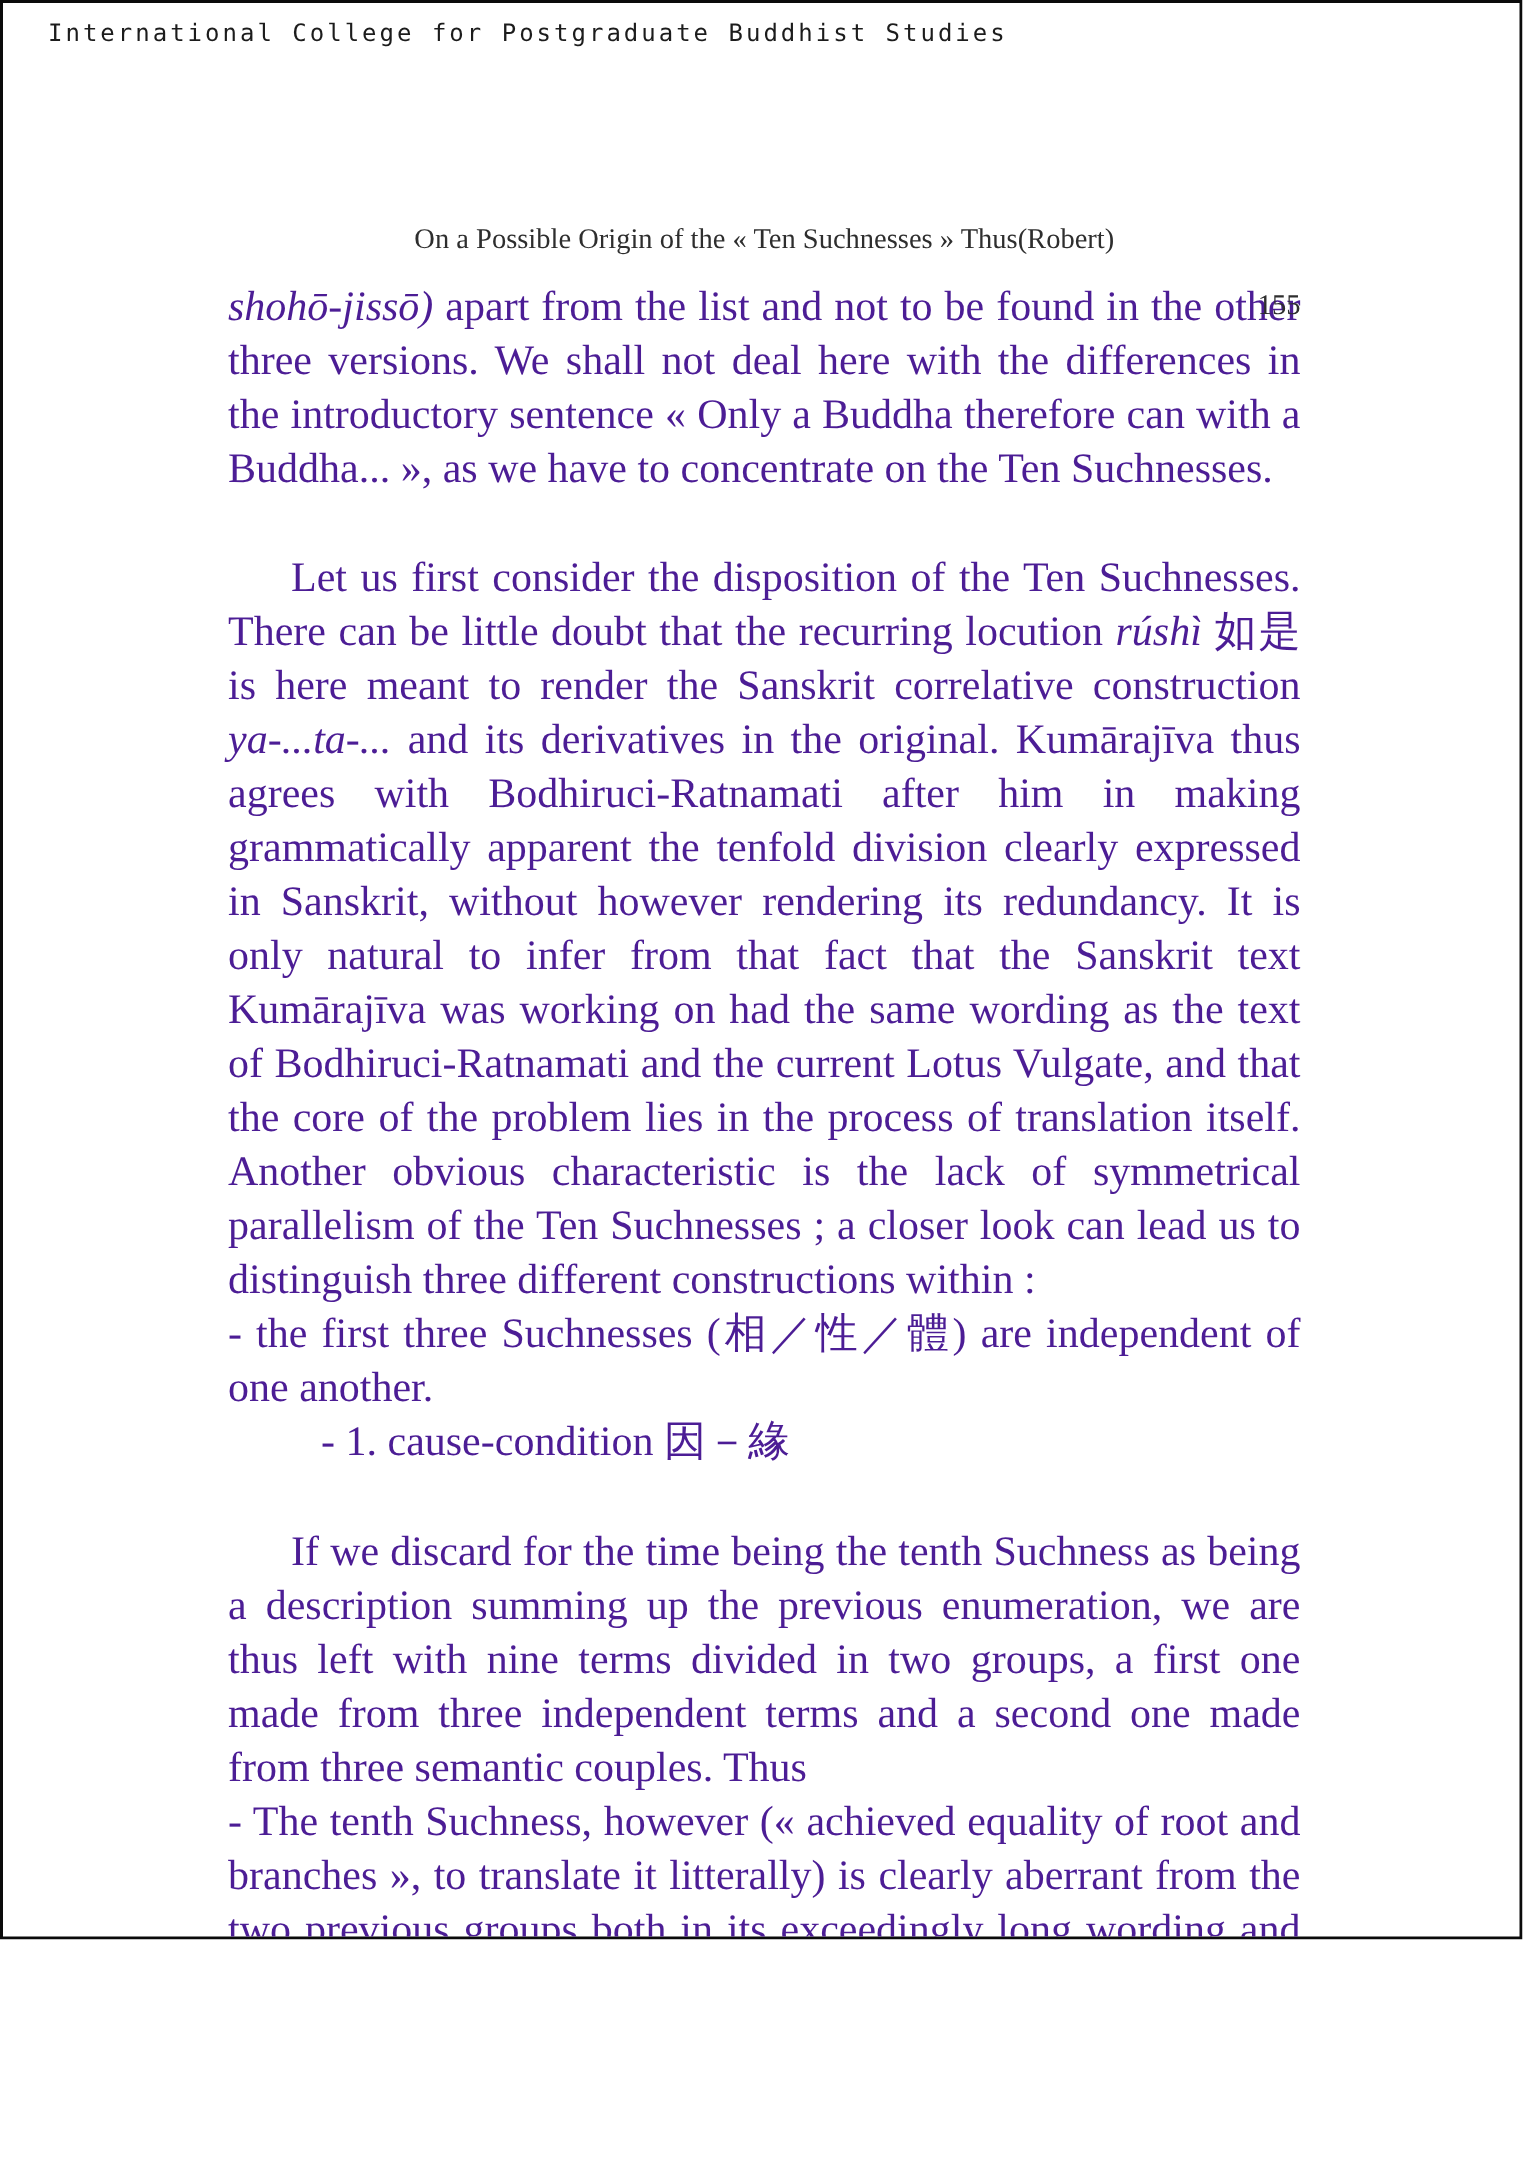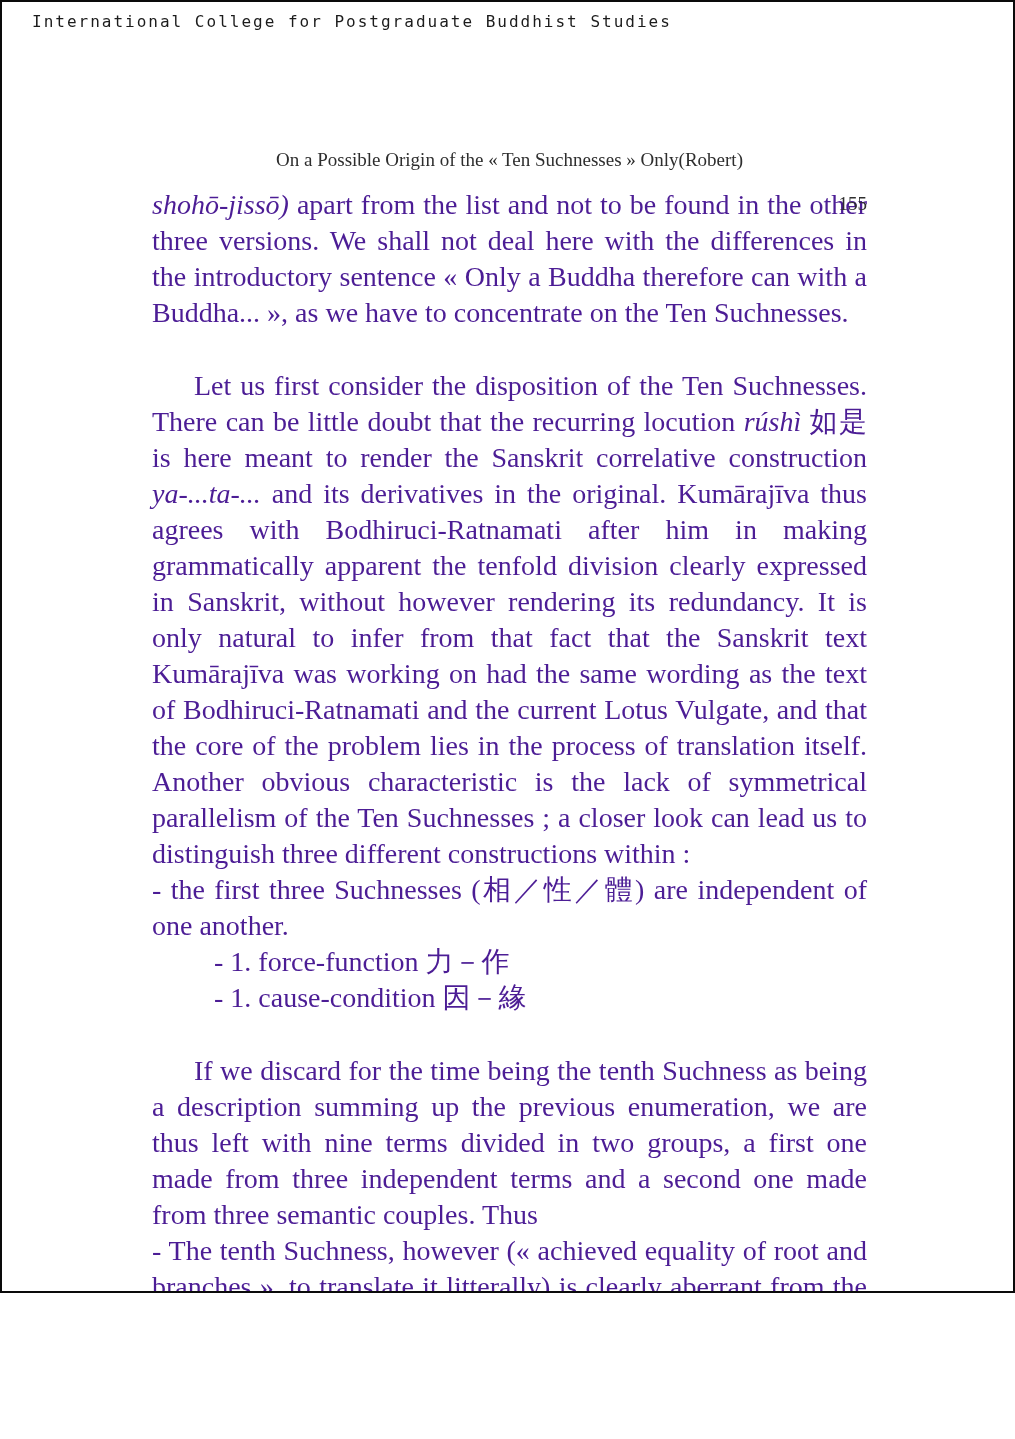--- a/index.html
+++ b/index.html
@@ -89,29 +89,28 @@
 </head>
 <body>
 
 <div class="page">
 
   <div class="watermark-top">International College for Postgraduate Buddhist Studies</div>
 
   <div class="column">
 
     <div class="page-header">
-      <span class="running-title">On a Possible Origin of the « Ten Suchnesses » Only(Robert)</span>
+      <span class="running-title">On a Possible Origin of the « Ten Suchnesses » Thus(Robert)</span>
       <span class="page-number-top">155</span>
     </div>
 
     <div class="body-text">
         <p class="block para"><span class="it">shohō-jissō)</span><span> apart from the list and not to be found in the other three versions. We shall not deal here with the differences in the introductory sentence « Only a Buddha therefore can with a Buddha... », as we have to concentrate on the Ten Suchnesses.</span></p>
         <p class="block para indent"><span>Let us first consider the disposition of the Ten Suchnesses. There can be little doubt that the recurring locution </span><span class="it">rúshì</span><span> 如是 is here meant to render the Sanskrit correlative construction </span><span class="it">ya-...ta-...</span><span> and its derivatives in the original. Kumārajīva thus agrees with Bodhiruci-Ratnamati after him in making grammatically apparent the tenfold division clearly expressed in Sanskrit, without however rendering its redundancy. It is only natural to infer from that fact that the Sanskrit text Kumārajīva was working on had the same wording as the text of Bodhiruci-Ratnamati and the current Lotus Vulgate, and that the core of the problem lies in the process of translation itself. Another obvious characteristic is the lack of symmetrical parallelism of the Ten Suchnesses ; a closer look can lead us to distinguish three different constructions within :</span></p>
         <p class="block item"><span>- the first three Suchnesses (相／性／體) are independent of one another.</span></p>
-        <p class="block subitem"><span>- 1. force-function 力－作</span></p>
         <p class="block subitem"><span>- 1. cause-condition 因－緣</span></p>
         <p class="block para indent"><span>If we discard for the time being the tenth Suchness as being a description summing up the previous enumeration, we are thus left with nine terms divided in two groups, a first one made from three independent terms and a second one made from three semantic couples. Thus</span></p>
         <p class="block item"><span>- The tenth Suchness, however (« achieved equality of root and branches », to translate it litterally) is clearly aberrant from the two previous groups both in its exceedingly long wording and in its meaning, which is apparently meant to cover the whole list.</span></p>
       </div>
 
   </div>
 
   <div class="footer-pagenum">— 60 —</div>
 
   <div class="watermark-bottom">NII-Electronic Library Service</div>

